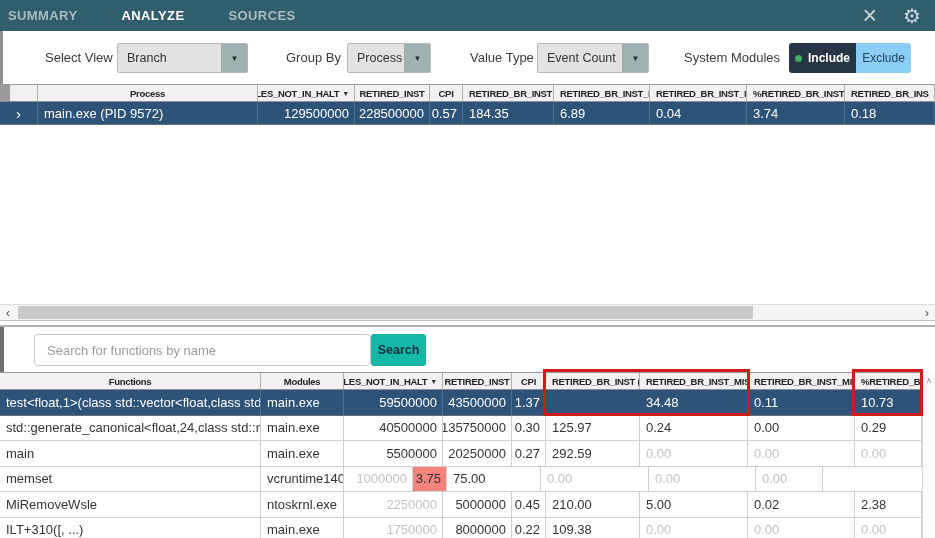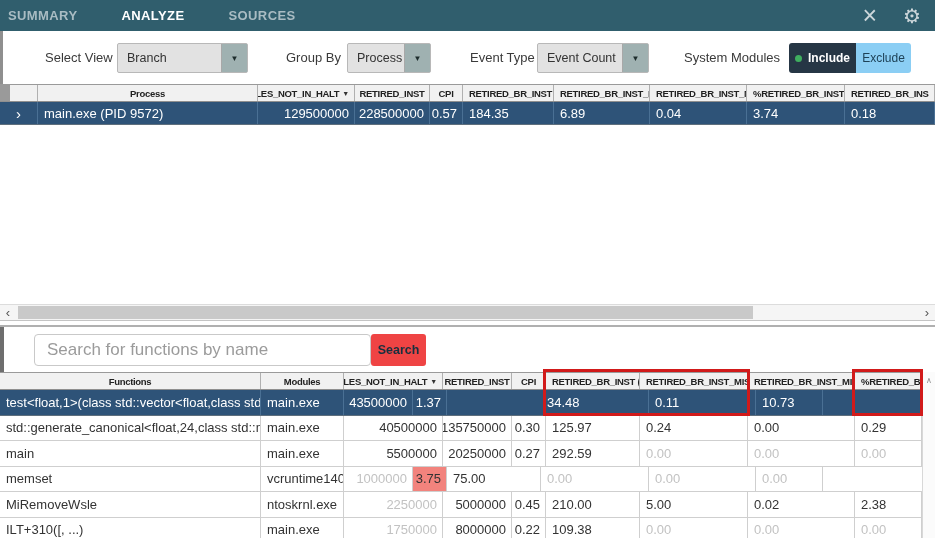--- a/index.html
+++ b/index.html
@@ -60,25 +60,25 @@
   .hscroll { position:absolute; left:0; top:304px; width:935px; height:17px;
     background:#f5f5f5; border-top:1px solid #dcdcdc; border-bottom:1px solid #c4c4c4; }
   .hs-arrow { position:absolute; top:0; width:16px; height:100%; display:flex; align-items:center;
     justify-content:center; color:#555; font-size:13px; background:#f5f5f5; }
   .hs-left { left:0; } .hs-right { right:0; }
   .hs-thumb { position:absolute; left:18px; top:1px; width:735px; height:13px; background:#c9c9c9; }
   .panel-divider { position:absolute; left:0; top:325px; width:935px; height:2px; background:#b0b0b0; }
   
   .bottom-left-strip { position:absolute; left:0; top:327px; width:4px; height:211px; background:#6e6e6e; }
   .search-input { position:absolute; left:34px; top:334px; width:337px; height:32px;
-    border:1px solid #c9c9c9; border-radius:4px; padding-left:12px; font-size:17px;
+    border:1px solid #c9c9c9; border-radius:4px; padding-left:12px; font-size:13px;
     font-family:"Liberation Sans", sans-serif; color:#333; outline:none; }
   .search-input::placeholder { color:#9b9b9b; }
   .search-btn { position:absolute; left:371px; top:334px; width:55px; height:32px;
-    background:#ef4444; border:none; border-radius:3px; font-size:12.5px; font-weight:600;
+    background:#14b8a6; border:none; border-radius:3px; font-size:12.5px; font-weight:600;
     color:#16303f; font-family:"Liberation Sans", sans-serif; }
   
   .redbox { position:absolute; border:3px solid #d11a1a; pointer-events:none; z-index:6; }
   #redbox-br-cols { left:543px; top:369px; width:207px; height:47px; }
   #redbox-pct-col { left:852px; top:369px; width:71px; height:47px; }
   
   .vscroll { position:absolute; left:922px; top:372px; width:13px; height:166px;
     background:#fbfbfb; border-left:1px solid #d8d8d8; }
   .vs-up { position:absolute; left:0; top:2px; width:12px; height:12px; display:flex;
     align-items:center; justify-content:center; color:#8a8a8a; font-size:8px; }
@@ -108,21 +108,21 @@
       <span class="dd-value">Branch</span>
       <span class="dd-arrow">▼</span>
     </div>
 
     <div class="flabel" style="left:286px;">Group By</div>
     <div class="dropdown" style="left:347px; width:84px;">
       <span class="dd-value">Process</span>
       <span class="dd-arrow">▼</span>
     </div>
 
-    <div class="flabel" style="left:470px;">Event Type</div>
+    <div class="flabel" style="left:470px;">Value Type</div>
     <div class="dropdown" style="left:537px; width:112px;">
       <span class="dd-value">Event Count</span>
       <span class="dd-arrow">▼</span>
     </div>
 
     <div class="flabel" style="left:684px;">System Modules</div>
     <div class="toggle-btn btn-include" style="left:789px; width:67px;">
       <span class="green-dot"></span>
       <span>Include</span>
     </div>
@@ -219,20 +219,21 @@
         <div class="tcell th left" style="width: 107px;">
           <span>RETIRED_BR_INST_MISP_RAT</span>
         </div>
         <div class="tcell th left" style="width: 67px;">
           <span>%RETIRED_BR_IN</span>
         </div>
       </div>
       <div class="trow tbodyrow selected">
         <div class="tcell left" style="width: 261px;">test&lt;float,1&gt;(class std::vector&lt;float,class std::all</div>
         <div class="tcell left" style="width: 83px;">main.exe</div>
+        <div class="tcell right" style="width: 99px;">59500000</div>
         <div class="tcell right" style="width: 69px;">43500000</div>
         <div class="tcell right" style="width: 34px;">1.37</div>
         <div class="tcell left" style="width: 94px; margin-top: 40px;">321.26</div>
         <div class="tcell left" style="width: 108px;">34.48</div>
         <div class="tcell left" style="width: 107px;">0.11</div>
         <div class="tcell left" style="width: 67px;">10.73</div>
       </div>
       <div class="trow tbodyrow">
         <div class="tcell left" style="width: 261px;">std::generate_canonical&lt;float,24,class std::mers</div>
         <div class="tcell left" style="width: 83px;">main.exe</div>

